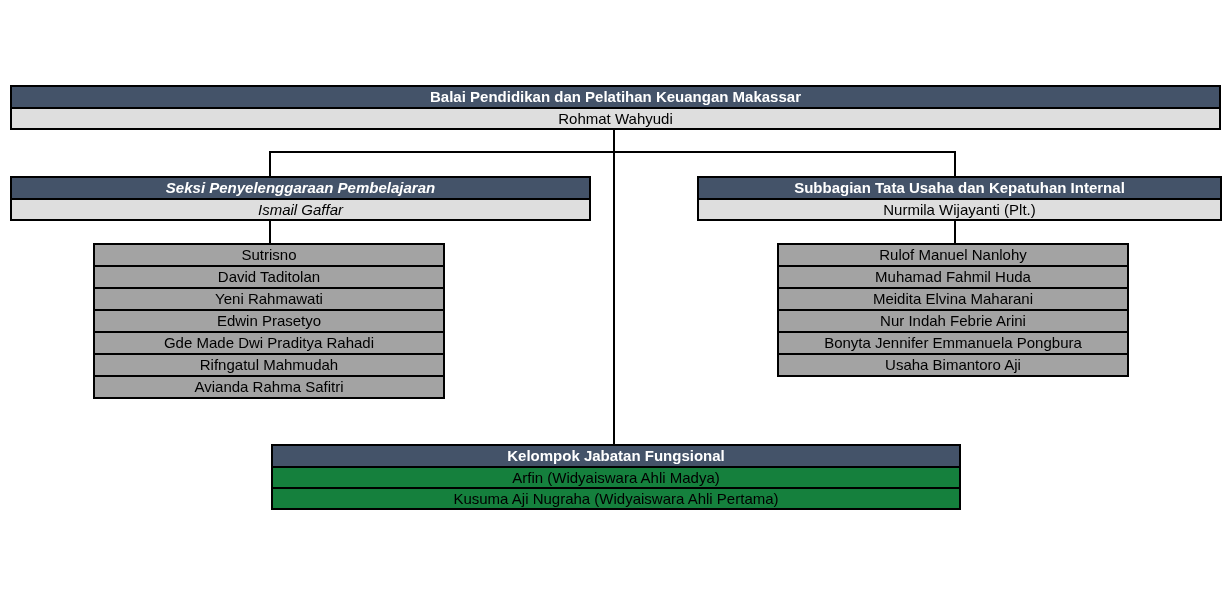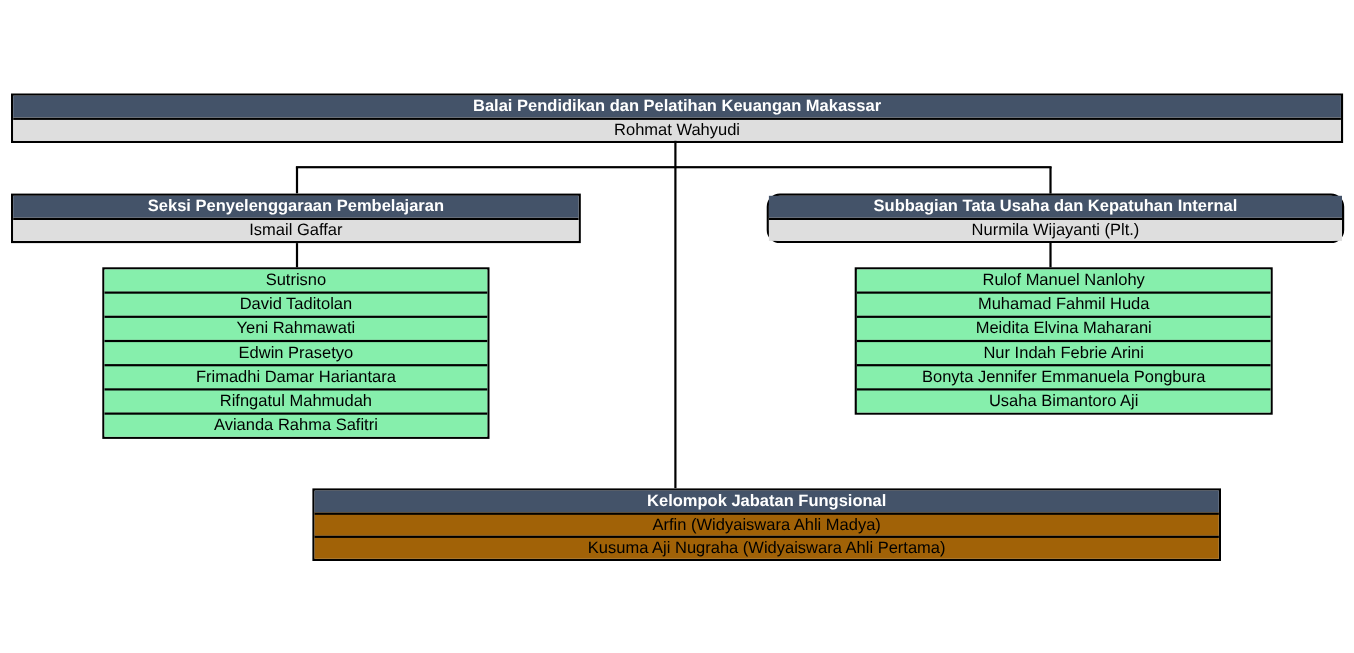--- a/index.html
+++ b/index.html
@@ -37,23 +37,23 @@
     border-top: 2px solid #000000;
     white-space: nowrap;
     overflow: hidden;
   }
   .unit-head { background: #dedede; }
   .list {
     position: absolute;
     border: 2px solid #000000;
     box-sizing: border-box;
   }
-  .list .list-row { background: #86efac; height: 20px; line-height: 20px; }
+  .list .list-row { background: #a3a3a3; height: 20px; line-height: 20px; }
   .list .list-row:first-child { border-top: none; }
-  .group-row { background: #a16207; }
+  .group-row { background: #15803d; }
   .line {
     position: absolute;
     background: #000000;
   }
 </style>
 </head>
 <body>
 
 <div class="canvas">
 
@@ -62,48 +62,48 @@
     <div class="unit-head">Rohmat Wahyudi</div>
   </div>
 
   <div class="line" style="left:613px; top:128px; width:2px; height:316px;"></div>
   <div class="line" style="left:269px; top:151px; width:687px; height:2px;"></div>
   <div class="line" style="left:269px; top:152px; width:2px; height:24px;"></div>
   <div class="line" style="left:954px; top:152px; width:2px; height:24px;"></div>
   <div class="line" style="left:269px; top:220px; width:2px; height:23px;"></div>
   <div class="line" style="left:954px; top:220px; width:2px; height:23px;"></div>
 
-  <div class="unit" style="left:10px; top:176px; width:518px;">
+  <div class="unit" style="left:10px; top:176px; width:581px;font-style:italic;">
     <div class="unit-title">Seksi Penyelenggaraan Pembelajaran</div>
     <div class="unit-head">Ismail Gaffar</div>
   </div>
 
-  <div class="unit" style="left:697px; top:176px; width:525px;border-radius:12px;">
+  <div class="unit" style="left:697px; top:176px; width:525px;">
     <div class="unit-title">Subbagian Tata Usaha dan Kepatuhan Internal</div>
     <div class="unit-head">Nurmila Wijayanti (Plt.)</div>
   </div>
 
   <div class="list" style="left:93px; top:243px; width:352px;">
     <div class="list-row">Sutrisno</div>
     <div class="list-row">David Taditolan</div>
     <div class="list-row">Yeni Rahmawati</div>
     <div class="list-row">Edwin Prasetyo</div>
-    <div class="list-row">Frimadhi Damar Hariantara</div>
+    <div class="list-row">Gde Made Dwi Praditya Rahadi</div>
     <div class="list-row">Rifngatul Mahmudah</div>
     <div class="list-row">Avianda Rahma Safitri</div>
   </div>
 
-  <div class="list" style="left:777px; top:243px; width:380px;">
+  <div class="list" style="left:777px; top:243px; width:352px;">
     <div class="list-row">Rulof Manuel Nanlohy</div>
     <div class="list-row">Muhamad Fahmil Huda</div>
     <div class="list-row">Meidita Elvina Maharani</div>
     <div class="list-row">Nur Indah Febrie Arini</div>
     <div class="list-row">Bonyta Jennifer Emmanuela Pongbura</div>
     <div class="list-row">Usaha Bimantoro Aji</div>
   </div>
 
-  <div class="unit" style="left:284px; top:444px; width:826px;">
+  <div class="unit" style="left:271px; top:444px; width:690px;">
     <div class="unit-title">Kelompok Jabatan Fungsional</div>
     <div class="unit-head group-row">Arfin (Widyaiswara Ahli Madya)</div>
     <div class="unit-head group-row">Kusuma Aji Nugraha (Widyaiswara Ahli Pertama)</div>
   </div>
 
 </div>
 
 </body></html>

